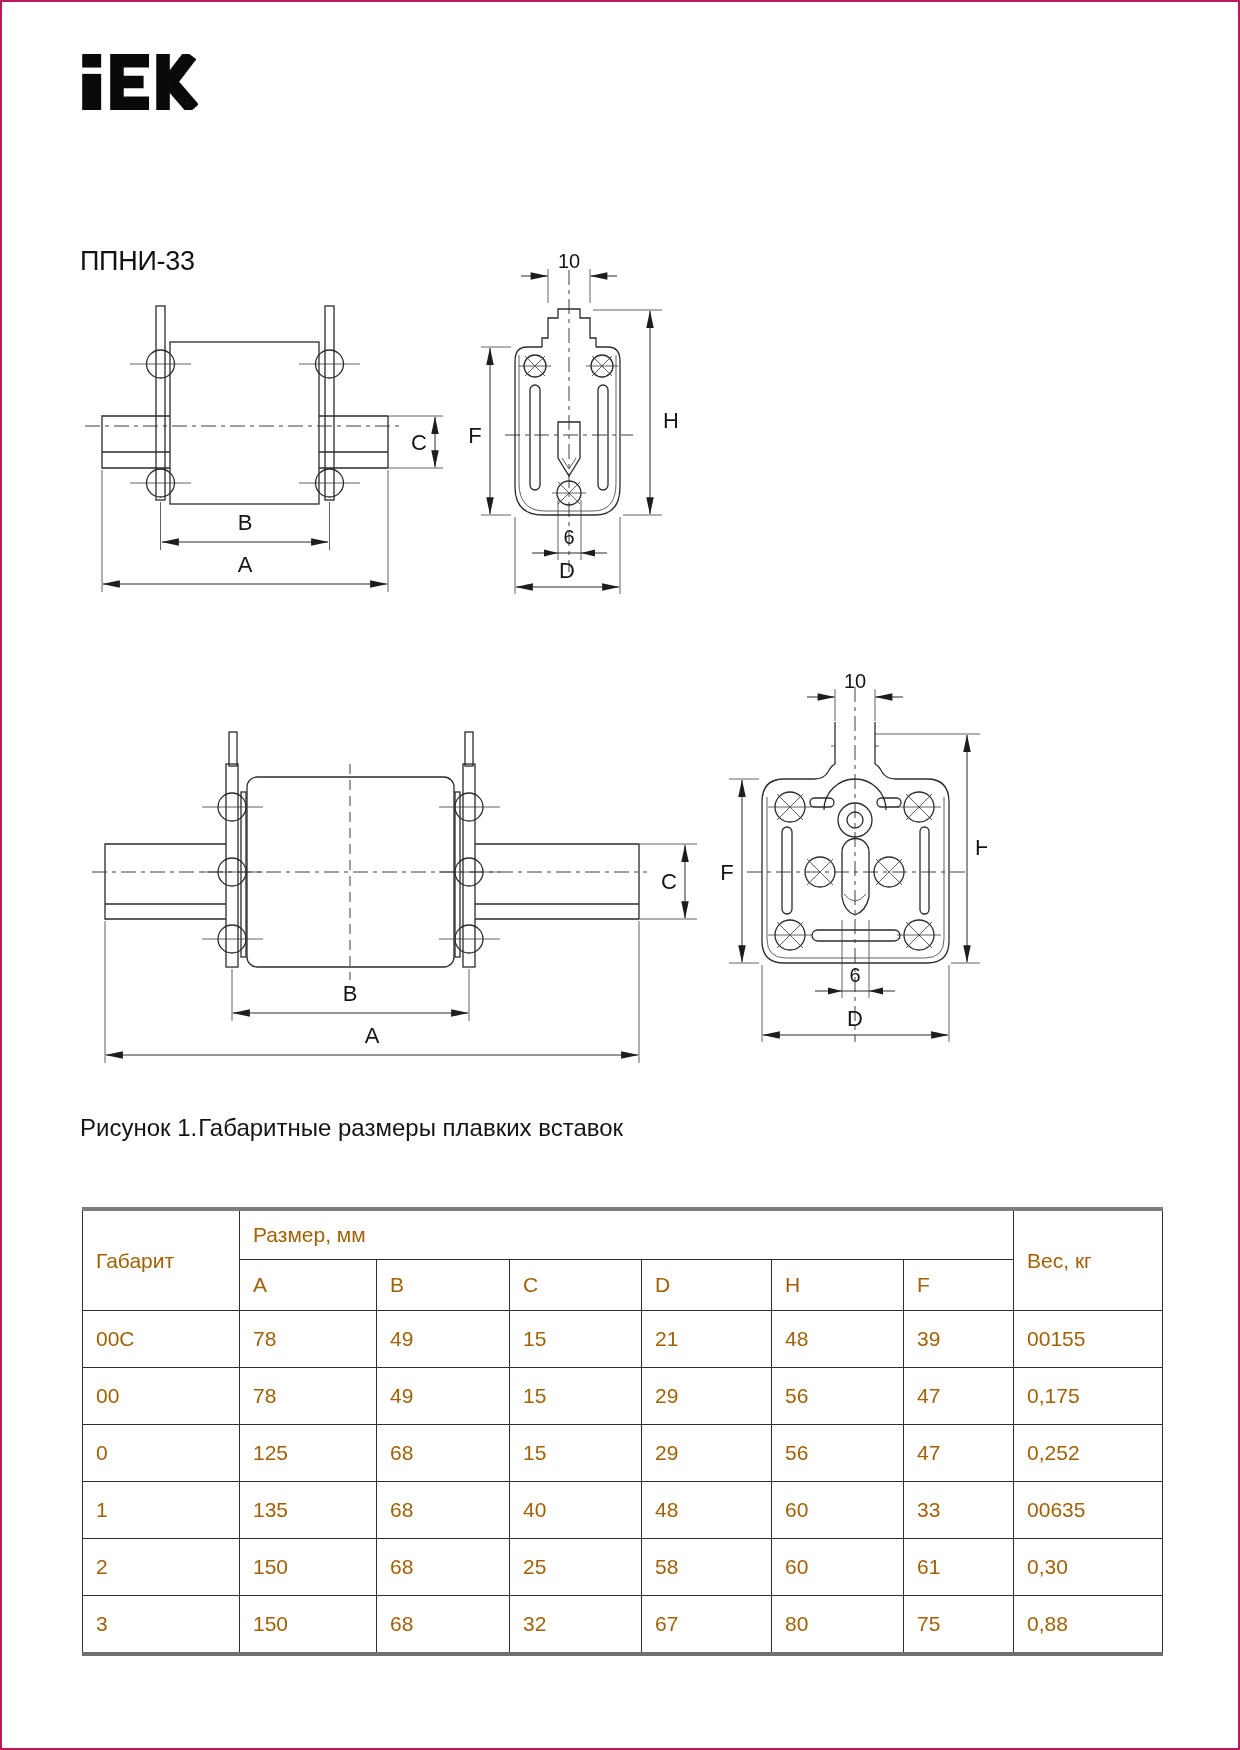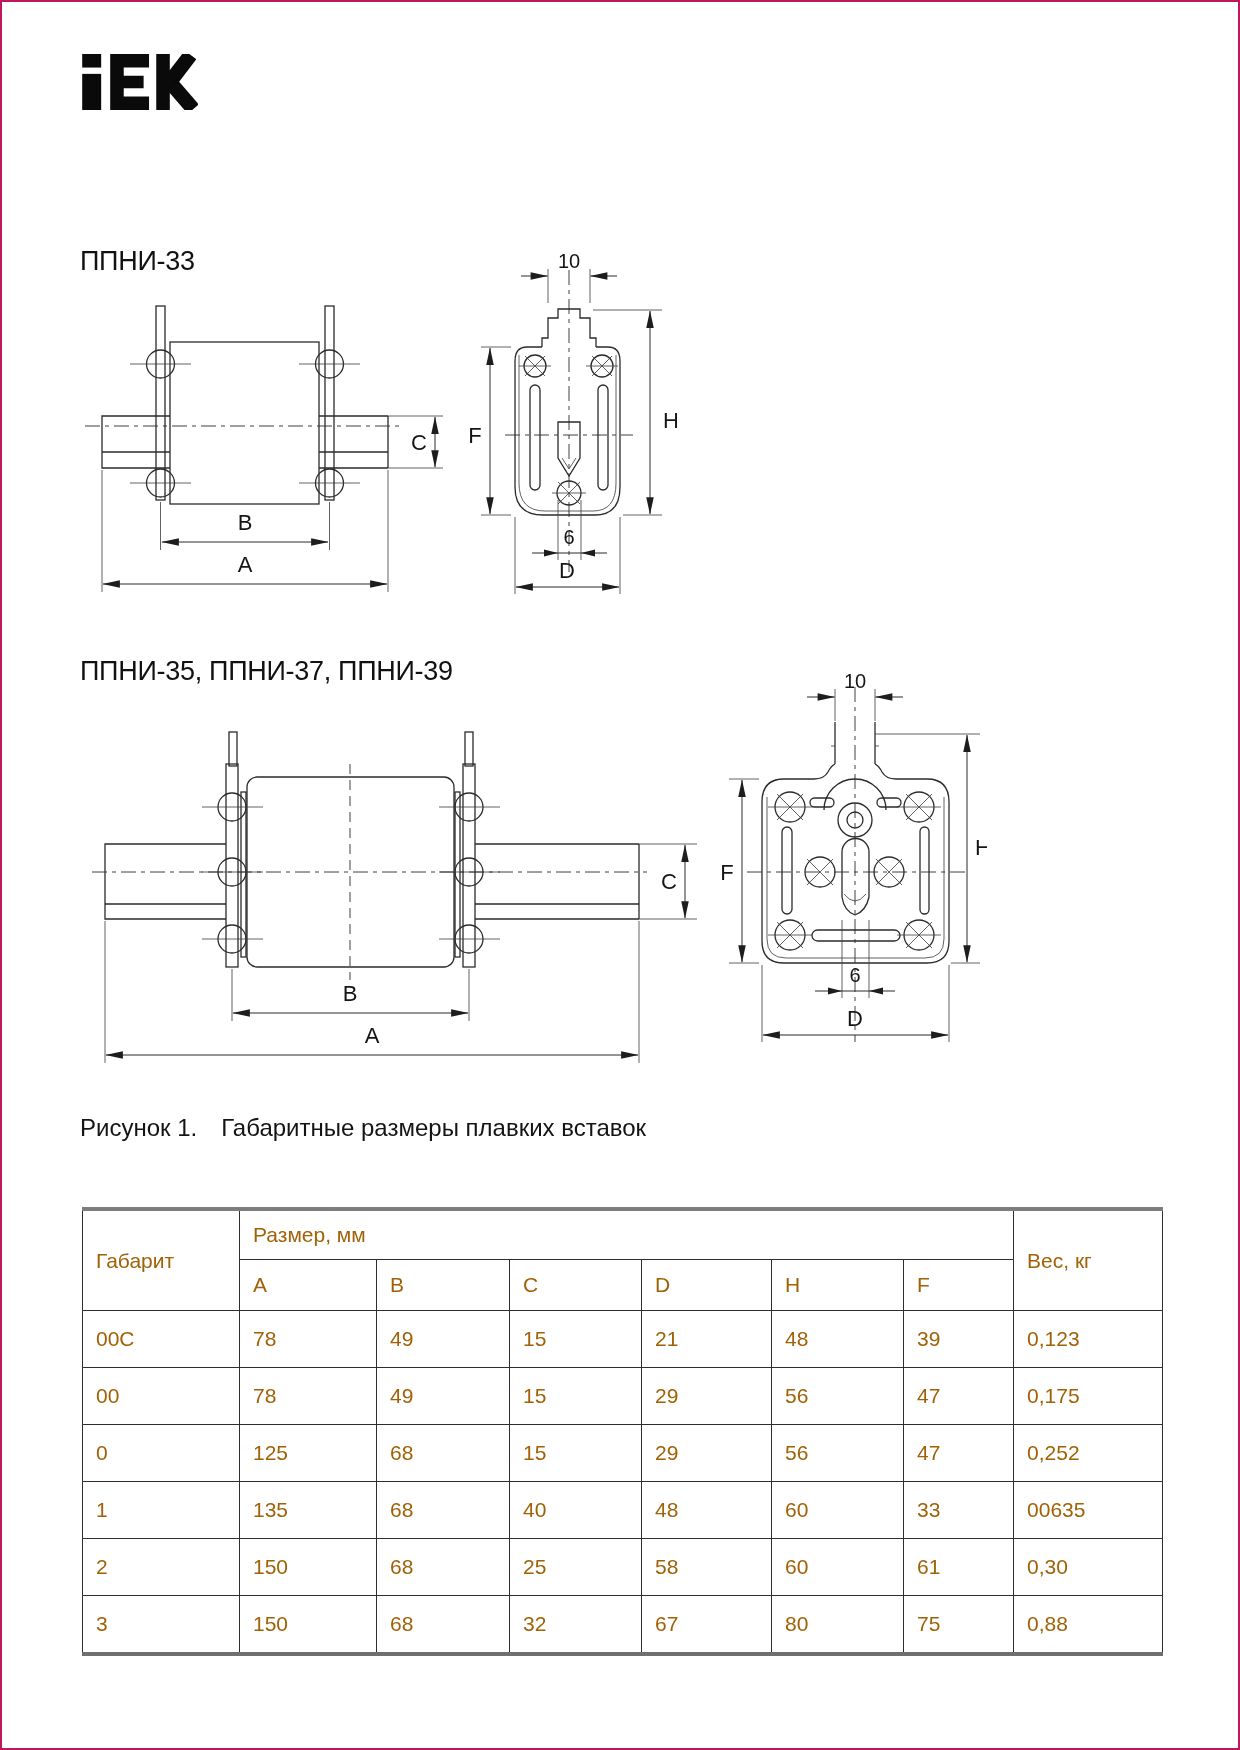--- a/index.html
+++ b/index.html
@@ -30,21 +30,21 @@
   .dim{stroke:#2b2b2b;stroke-width:1;fill:none;}
   .cl{stroke:#2b2b2b;stroke-width:0.9;fill:none;stroke-dasharray:15 5 4 5;}
   .dsh{stroke:#2b2b2b;stroke-width:0.9;fill:none;stroke-dasharray:10 6;}
   .dimtxt{font-family:"Liberation Sans",sans-serif;font-size:22px;fill:#151515;text-anchor:middle;stroke:none;}
   .arrfill{fill:#1d1d1d;stroke:none;}
 
   .caption{
     position:absolute;left:78px;top:1112px;
     font-size:24px;color:#141414;
   }
-  .caption .cap-text{margin-left:24px;}
+  .caption .cap-text{margin-left:1px;}
 
   table.dims{
     position:absolute;left:80px;top:1205px;width:1080px;
     border-collapse:collapse;table-layout:fixed;
     border-top:4px solid #7d7d7d;
     border-bottom:4px solid #6f6f6f;
   }
   table.dims td{
     border:1px solid #2e2e2e;
     padding:0 4px 0 13px;
@@ -182,21 +182,20 @@
       <polygon class="arrfill" points="504,329 518,325.5 518,332.5"></polygon>
       <text class="dimtxt" x="492" y="320" style="font-size:20px">6</text>
 
       <line class="thin" x1="438" y1="293" x2="438" y2="370"></line>
       <line class="thin" x1="543" y1="293" x2="543" y2="370"></line>
       <line class="dim" x1="439" y1="363" x2="542" y2="363" marker-start="url(#as1)" marker-end="url(#ae1)"></line>
       <text class="dimtxt" x="490" y="354">D</text>
     </g>
   </svg>
 
-  <div class="dwg-title t2">ППНИ-35, ППНИ-37, ППНИ-39</div>
 
   <svg class="dwg dwg2" width="900" height="430" viewBox="0 0 900 430">
     <defs>
       <marker id="ae2" viewBox="0 0 14 8" refX="13.5" refY="4" markerWidth="18" markerHeight="10" markerUnits="userSpaceOnUse" orient="auto">
         <path d="M0,1 L14,4 L0,7 Z" class="arrfill"></path>
       </marker>
       <marker id="as2" viewBox="0 0 14 8" refX="13.5" refY="4" markerWidth="18" markerHeight="10" markerUnits="userSpaceOnUse" orient="auto-start-reverse">
         <path d="M0,1 L14,4 L0,7 Z" class="arrfill"></path>
       </marker>
     </defs>
@@ -367,21 +366,21 @@
         <td>F</td>
       </tr>
       <tr class="datarow">
         <td>00C</td>
         <td>78</td>
         <td>49</td>
         <td>15</td>
         <td>21</td>
         <td>48</td>
         <td>39</td>
-        <td>0,123</td>
+        <td>00155</td>
       </tr>
       <tr class="datarow">
         <td>00</td>
         <td>78</td>
         <td>49</td>
         <td>15</td>
         <td>29</td>
         <td>56</td>
         <td>47</td>
         <td>0,175</td>

